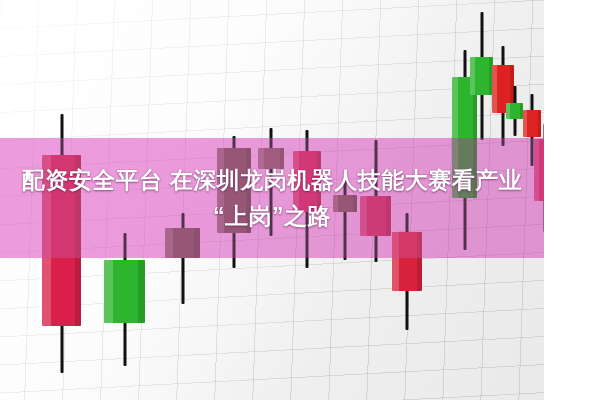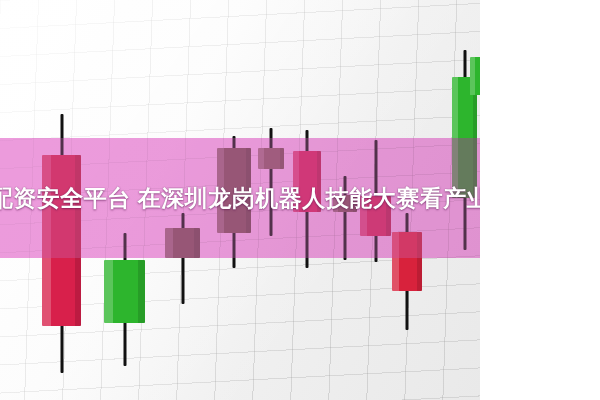--- a/index.html
+++ b/index.html
@@ -4,21 +4,21 @@
 <style>
   * { margin:0; padding:0; box-sizing:border-box; }
   html,body { width:600px; height:400px; }
   body {
     font-family:"Liberation Sans","DejaVu Sans",sans-serif;
     background:#ffffff;
     overflow:hidden;
   }
   #stage {
     position:relative;
-    width:480px; height:400px;
+    width:544px; height:400px;
     overflow:hidden;
     background:#f2f2f2;
   }
   
   .bg-base {
     position:absolute; inset:0;
     background:
       linear-gradient(118deg, #ffffff 0%, #fbfbfb 35%, #f0f0f0 62%, #e9e9e9 100%);
   }
   .grid-v, .grid-h {
@@ -177,15 +177,16 @@
         <div class="wick" style="top: 44px; height: 190px;"></div>
         <div class="body" style="top: 98px; height: 88px; background: rgb(45, 181, 45);"></div>
       </div>
     </div>
 
   <div id="overlay" style="top: 138px; height: 120px;"></div>
   <div id="overlay-tint" style="top: 138px; height: 120px;"></div>
 
   <div id="headline" style="top: 152px; height: 92px;">
     <span class="line">配资安全平台 在深圳龙岗机器人技能大赛看产业</span>
+    <span class="line">“上岗”之路</span>
   </div>
 
 </div>
 
 </body></html>

